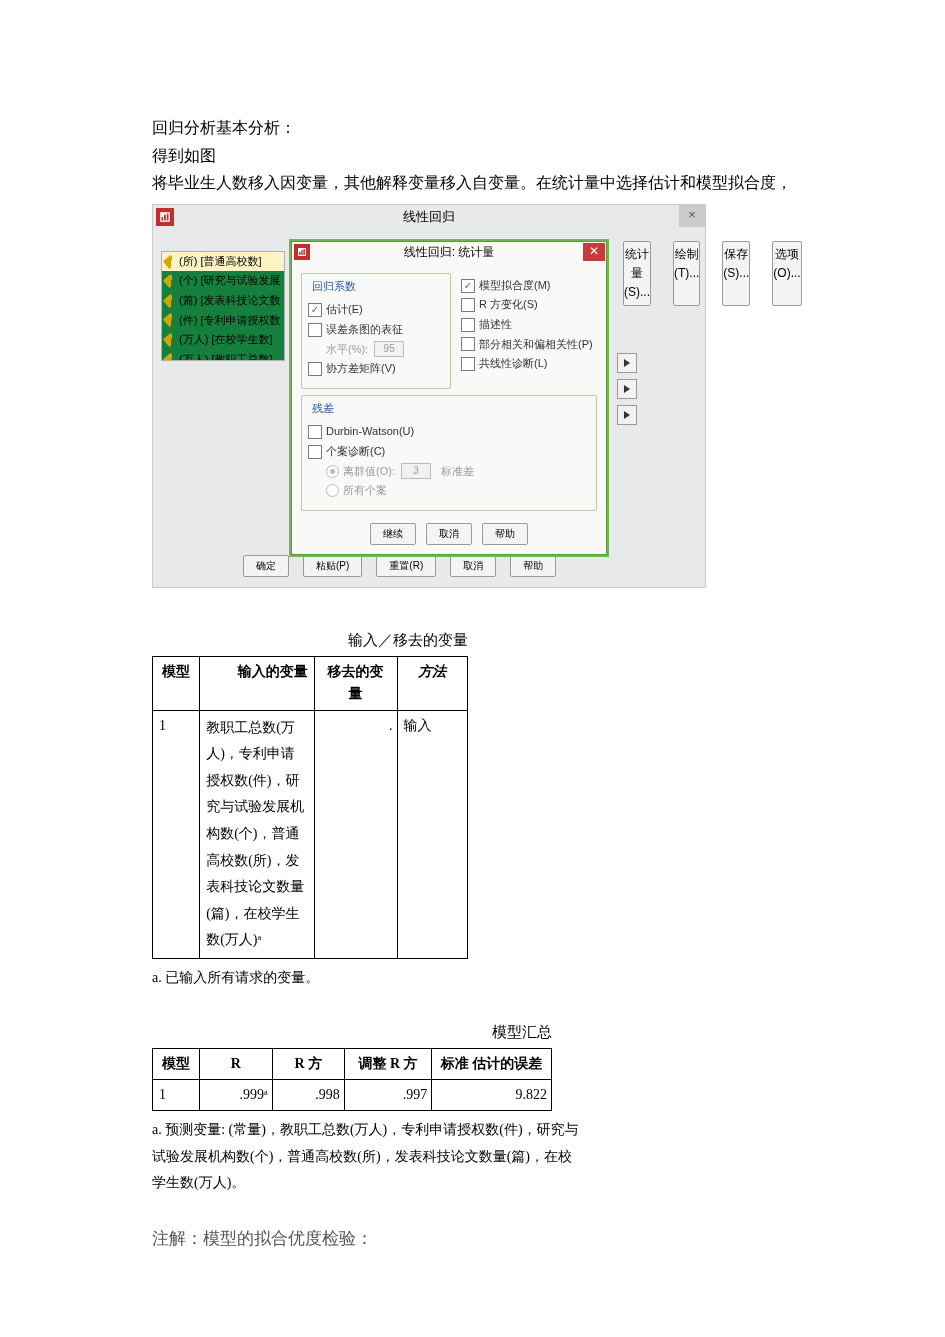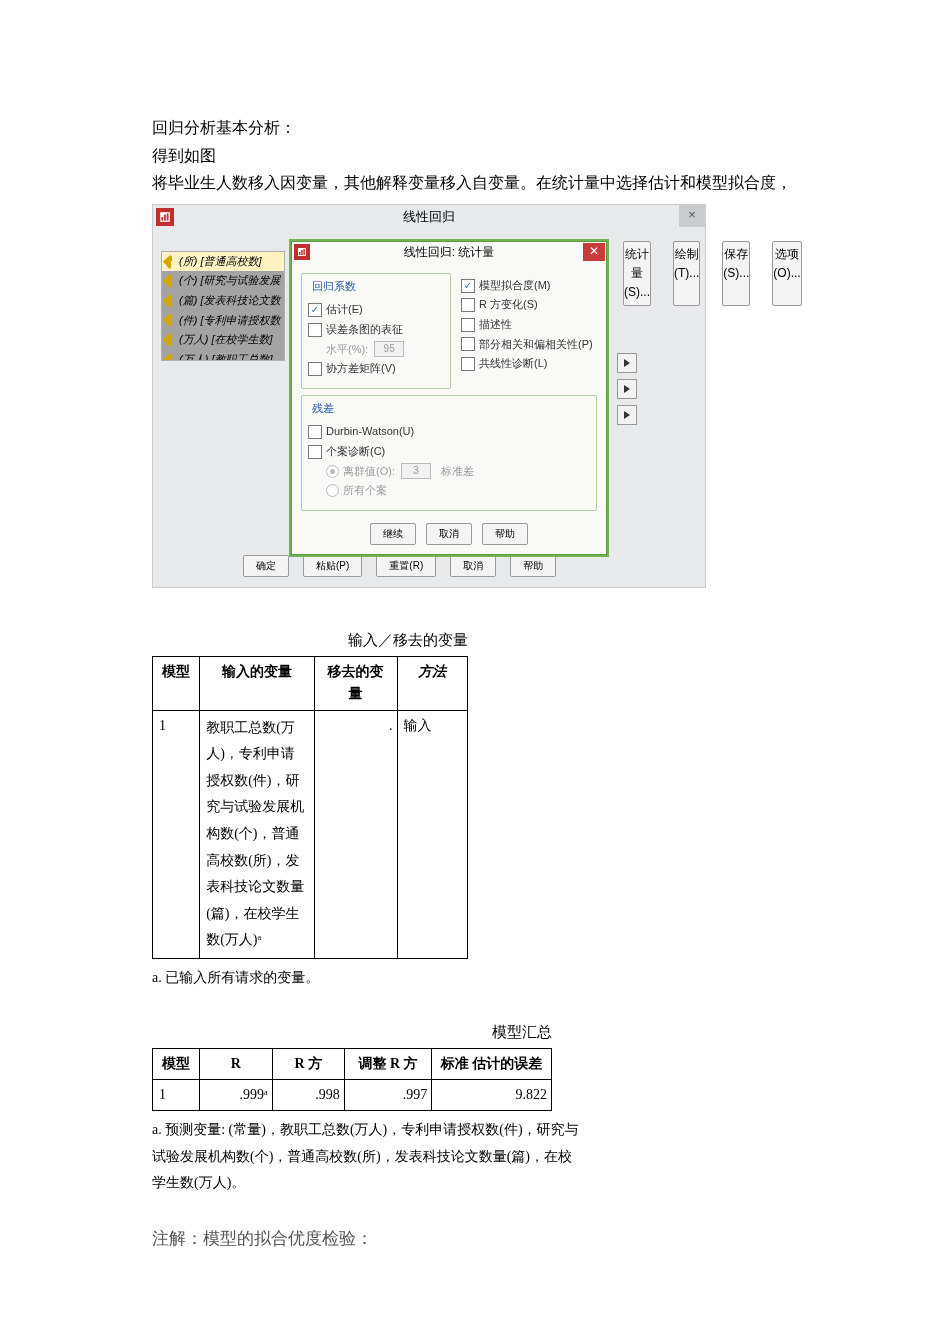--- a/index.html
+++ b/index.html
@@ -52,26 +52,25 @@
   }
   .dialog-body {
     display: flex;
     padding: 6px 8px 8px 8px;
     gap: 6px;
     position: relative;
     min-height: 300px;
   }
   .vars-box {
     border: 1px solid #b0b0b0;
-    background: #a3a3a3;
+    background: #15803d;
     width: 122px;
     height: 108px;
     overflow: hidden;
     margin-top: 14px;
-    font-style: italic;
   }
   .vars-box .vitem {
     display: flex; align-items: center;
     gap: 4px; padding: 1px 3px;
     white-space: nowrap;
     font-size: 11px;
   }
   .vars-box .vitem.sel { background: #fff3c4; }
   .pencil {
     width: 10px; height: 10px;
@@ -396,21 +395,21 @@
       <div class="sub-btn">取消</div>
       <div class="sub-btn">帮助</div>
     </div>
   </div>
 
   <div class="tbl-title" style="width:316px;">输入／移去的变量</div>
   <table class="output" style="width:316px;">
     <tbody>
         <tr>
       <th style="width:40px;">模型</th>
-      <th style="width:120px;">输入的变量</th>
+      <th style="width:120px;text-align:right;">输入的变量</th>
       <th style="width:86px;">移去的变量</th>
       <th style="width:70px;font-style:italic;">方法</th>
     </tr>
     <tr>
       <td style="text-align:left;">1</td>
       <td class="lcell">教职工总数(万人)，专利申请授权数(件)，研究与试验发展机构数(个)，普通高校数(所)，发表科技论文数量(篇)，在校学生数(万人)ᵃ</td>
       <td class="rcell">.</td>
       <td style="text-align:left;">输入</td>
     </tr>
   </tbody>

